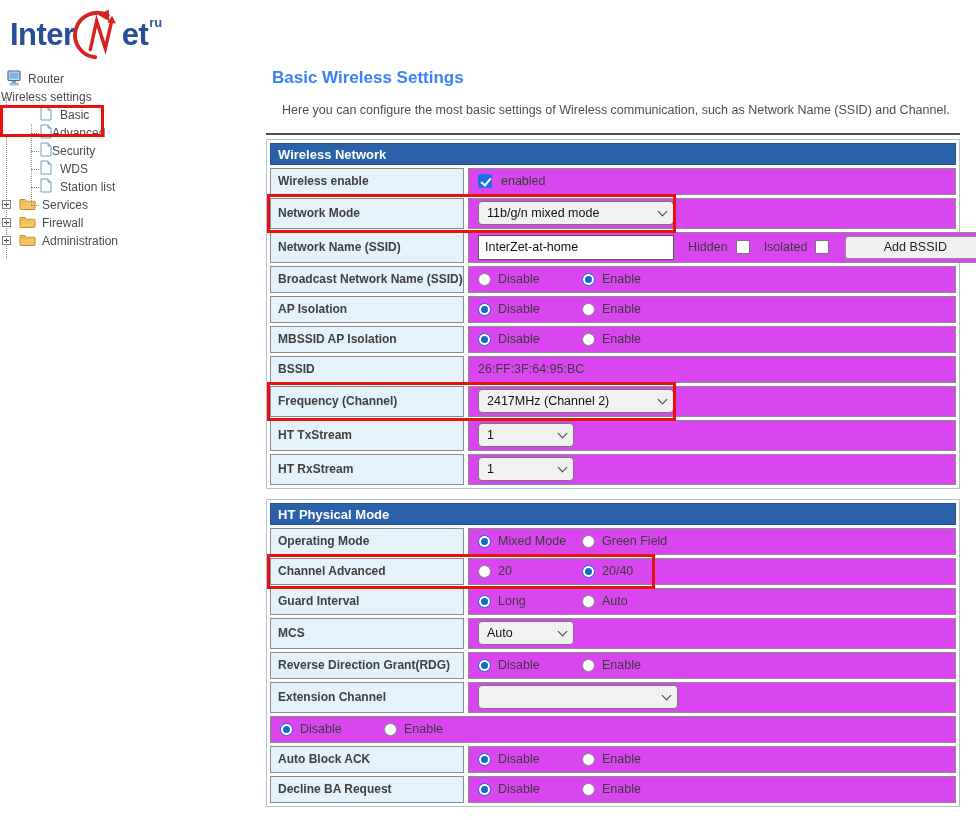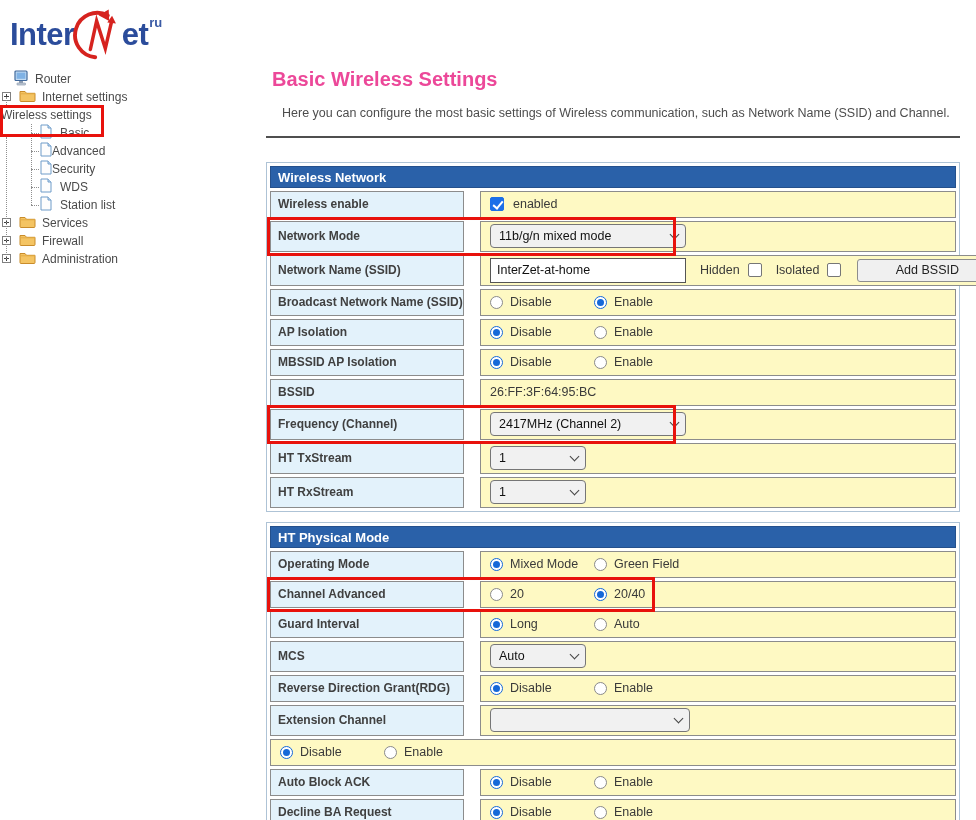--- a/index.html
+++ b/index.html
@@ -12,54 +12,54 @@
   
   .logo { position: absolute; left: 10px; top: 6px; display: flex; align-items: flex-start; }
   .logo-word { font-size: 31px; font-weight: bold; color: #2B4C9B; letter-spacing: -0.5px; line-height: 58px; }
   .logo-emblem { margin: 0 -7px 0 -4px; }
   .logo-tld { font-size: 13px; font-weight: bold; color: #3B5BA5; margin-top: 9px; margin-left: 1px; }
 
   
   .sidebar { position: absolute; left: 0; top: 70px; width: 262px; }
   .trrow { display: flex; align-items: center; height: 18px; font-size: 12px; color: #4A4A4A; white-space: nowrap; cursor: default; }
   .trrow .lbl { margin-left: 6px; }
-  .row-root { padding-left: 14px; }
+  .row-root { padding-left: 7px; }
   .row-folder { padding-left: 2px; }
   .row-folder .fold { margin-left: 8px; }
   .row-wireless { padding-left: 1px; }
   .row-child { padding-left: 40px; }
   .vdot { position: absolute; width: 0; border-left: 1px dotted #8F8F8F; }
   .hdot { position: absolute; height: 0; border-top: 1px dotted #8F8F8F; }
   .plusbox { flex: 0 0 9px; }
 
   
   .hl { border: 3px solid #E8120C; position: absolute; pointer-events: none; z-index: 6; }
   .sidebar-hl { left: 0; top: 35px; width: 104px; height: 32px; }
 
   
   .main { position: absolute; left: 266px; top: 68px; width: 694px; }
-  .page-title { font-size: 20px; font-weight: bold; color: #ec4899; margin-left: 6px; }
+  .page-title { font-size: 17px; font-weight: bold; color: #3b82f6; margin-left: 6px; }
   .page-desc { margin: 13px 0 0 16px; font-size: 12.5px; line-height: 1.5; color: #4D4D4D; }
   .sep { margin-top: 13px; border-top: 2px solid #4F4F4F; }
 
   
-  .tbl { margin-top: 24px; border: 1px solid #AEC3D6; padding: 3px; background: #fff; }
+  .tbl { margin-top: 4px; border: 1px solid #AEC3D6; padding: 3px; background: #fff; }
   .thead {
     height: 22px; line-height: 22px; background: #2A61A9; border: 1px solid #24508C;
     color: #fff; font-weight: bold; font-size: 13px; padding-left: 7px;
   }
-  .trow { display: flex; gap: 16px; margin-top: 3px; height: 27px; position: relative; }
+  .trow { display: flex; gap: 4px; margin-top: 3px; height: 27px; position: relative; }
   .trow.tall { height: 31px; }
   .lcell {
     flex: 0 0 194px; border: 1px solid #8C8C8C; background: #E3F2FB;
     display: flex; align-items: center; padding-left: 7px;
     font-size: 12px; font-weight: bold; color: #404040;
   }
   .vcell {
-    flex: 1; border: 1px solid #8C8C8C; background: #fef9c3;
+    flex: 1; border: 1px solid #8C8C8C; background: #d946ef;
     display: flex; align-items: center; padding-left: 9px; font-size: 12.5px; color: #3A3A3A;
   }
   .rowhl { top: -4px; bottom: -4px; left: -3px; width: 409px; }
   .rowhl.bw { width: 388px; }
 
   
   .sel {
     display: flex; align-items: center; justify-content: space-between;
     height: 24px; background: #F1F1F1; border: 1px solid #767676; border-radius: 4px;
     padding: 0 7px 0 8px; font-size: 12.5px; color: #111; cursor: default;
@@ -115,139 +115,123 @@
       <svg width="15" height="16" viewBox="0 0 15 16">
         <rect x="1" y="1" width="12" height="9.5" rx="1" fill="#C4DCF2" stroke="#40699C" stroke-width="1.2"></rect>
         <rect x="2.6" y="2.6" width="8.8" height="6.2" fill="#7FB2E5"></rect>
         <rect x="5" y="11" width="4" height="2" fill="#8C9BB0"></rect>
         <rect x="3" y="13" width="8.5" height="2" rx="0.5" fill="#C3CCD8" stroke="#8C9BB0" stroke-width="0.7"></rect>
       </svg>
     </span>
     <span class="lbl">Router</span>
   </div>
 
+
+  <div class="trrow row-wireless">
+    <span class="lbl" style="margin-left:0;">Wireless settings</span>
+  </div>
+
+  <div class="trrow row-child">
+    <span>
+      <svg width="12" height="15" viewBox="0 0 12 15">
+          <path d="M1 1 h7 l3 3 v10 H1 z" fill="#FDFDFD" stroke="#6F9CC9"></path>
+          <path d="M8 1 v3 h3" fill="#C9E0F5" stroke="#6F9CC9"></path>
+        </svg>
+    </span>
+    <span class="lbl" style="margin-left:8px;">Basic</span>
+  </div>
+
+  <div class="trrow row-child">
+    <span>
+      <svg width="12" height="15" viewBox="0 0 12 15">
+          <path d="M1 1 h7 l3 3 v10 H1 z" fill="#FDFDFD" stroke="#6F9CC9"></path>
+          <path d="M8 1 v3 h3" fill="#C9E0F5" stroke="#6F9CC9"></path>
+        </svg>
+    </span>
+    <span class="lbl" style="margin-left:0;">Advanced</span>
+  </div>
+
+  <div class="trrow row-child">
+    <span>
+      <svg width="12" height="15" viewBox="0 0 12 15">
+          <path d="M1 1 h7 l3 3 v10 H1 z" fill="#FDFDFD" stroke="#6F9CC9"></path>
+          <path d="M8 1 v3 h3" fill="#C9E0F5" stroke="#6F9CC9"></path>
+        </svg>
+    </span>
+    <span class="lbl" style="margin-left:0;">Security</span>
+  </div>
+
+  <div class="trrow row-child">
+    <span>
+      <svg width="12" height="15" viewBox="0 0 12 15">
+          <path d="M1 1 h7 l3 3 v10 H1 z" fill="#FDFDFD" stroke="#6F9CC9"></path>
+          <path d="M8 1 v3 h3" fill="#C9E0F5" stroke="#6F9CC9"></path>
+        </svg>
+    </span>
+    <span class="lbl" style="margin-left:8px;">WDS</span>
+  </div>
+
+  <div class="trrow row-child">
+    <span>
+      <svg width="12" height="15" viewBox="0 0 12 15">
+          <path d="M1 1 h7 l3 3 v10 H1 z" fill="#FDFDFD" stroke="#6F9CC9"></path>
+          <path d="M8 1 v3 h3" fill="#C9E0F5" stroke="#6F9CC9"></path>
+        </svg>
+    </span>
+    <span class="lbl" style="margin-left:8px;">Station list</span>
+  </div>
+
   <div class="trrow row-folder">
     <span class="plusbox">
       <svg width="9" height="9" viewBox="0 0 9 9">
           <rect x="0.5" y="0.5" width="8" height="8" fill="#fff" stroke="#808080"></rect>
           <line x1="2" y1="4.5" x2="7" y2="4.5" stroke="#404040"></line>
           <line x1="4.5" y1="2" x2="4.5" y2="7" stroke="#404040"></line>
         </svg>
     </span>
     <span class="fold">
       <svg width="17" height="13" viewBox="0 0 17 13">
           <path d="M1 2.5 h5 l1.6 1.8 H16 v7.2 a1 1 0 0 1 -1 1 H2 a1 1 0 0 1 -1 -1 z" fill="#F4C463" stroke="#C98C2B"></path>
           <path d="M1 4.8 H16" stroke="#E3AC45" stroke-width="1"></path>
         </svg>
     </span>
-    <span class="lbl">Internet settings</span>
-  </div>
-
-  <div class="trrow row-wireless">
-    <span class="lbl" style="margin-left:0;">Wireless settings</span>
-  </div>
-
-  <div class="trrow row-child">
-    <span>
-      <svg width="12" height="15" viewBox="0 0 12 15">
-          <path d="M1 1 h7 l3 3 v10 H1 z" fill="#FDFDFD" stroke="#6F9CC9"></path>
-          <path d="M8 1 v3 h3" fill="#C9E0F5" stroke="#6F9CC9"></path>
-        </svg>
-    </span>
-    <span class="lbl" style="margin-left:8px;">Basic</span>
-  </div>
-
-  <div class="trrow row-child">
-    <span>
-      <svg width="12" height="15" viewBox="0 0 12 15">
-          <path d="M1 1 h7 l3 3 v10 H1 z" fill="#FDFDFD" stroke="#6F9CC9"></path>
-          <path d="M8 1 v3 h3" fill="#C9E0F5" stroke="#6F9CC9"></path>
-        </svg>
-    </span>
-    <span class="lbl" style="margin-left:0;">Advanced</span>
-  </div>
-
-  <div class="trrow row-child">
-    <span>
-      <svg width="12" height="15" viewBox="0 0 12 15">
-          <path d="M1 1 h7 l3 3 v10 H1 z" fill="#FDFDFD" stroke="#6F9CC9"></path>
-          <path d="M8 1 v3 h3" fill="#C9E0F5" stroke="#6F9CC9"></path>
-        </svg>
-    </span>
-    <span class="lbl" style="margin-left:0;">Security</span>
-  </div>
-
-  <div class="trrow row-child">
-    <span>
-      <svg width="12" height="15" viewBox="0 0 12 15">
-          <path d="M1 1 h7 l3 3 v10 H1 z" fill="#FDFDFD" stroke="#6F9CC9"></path>
-          <path d="M8 1 v3 h3" fill="#C9E0F5" stroke="#6F9CC9"></path>
-        </svg>
-    </span>
-    <span class="lbl" style="margin-left:8px;">WDS</span>
-  </div>
-
-  <div class="trrow row-child">
-    <span>
-      <svg width="12" height="15" viewBox="0 0 12 15">
-          <path d="M1 1 h7 l3 3 v10 H1 z" fill="#FDFDFD" stroke="#6F9CC9"></path>
-          <path d="M8 1 v3 h3" fill="#C9E0F5" stroke="#6F9CC9"></path>
-        </svg>
-    </span>
-    <span class="lbl" style="margin-left:8px;">Station list</span>
+    <span class="lbl">Services</span>
   </div>
 
   <div class="trrow row-folder">
     <span class="plusbox">
       <svg width="9" height="9" viewBox="0 0 9 9">
           <rect x="0.5" y="0.5" width="8" height="8" fill="#fff" stroke="#808080"></rect>
           <line x1="2" y1="4.5" x2="7" y2="4.5" stroke="#404040"></line>
           <line x1="4.5" y1="2" x2="4.5" y2="7" stroke="#404040"></line>
         </svg>
     </span>
     <span class="fold">
       <svg width="17" height="13" viewBox="0 0 17 13">
           <path d="M1 2.5 h5 l1.6 1.8 H16 v7.2 a1 1 0 0 1 -1 1 H2 a1 1 0 0 1 -1 -1 z" fill="#F4C463" stroke="#C98C2B"></path>
           <path d="M1 4.8 H16" stroke="#E3AC45" stroke-width="1"></path>
         </svg>
     </span>
-    <span class="lbl">Services</span>
+    <span class="lbl">Firewall</span>
   </div>
 
   <div class="trrow row-folder">
     <span class="plusbox">
       <svg width="9" height="9" viewBox="0 0 9 9">
           <rect x="0.5" y="0.5" width="8" height="8" fill="#fff" stroke="#808080"></rect>
           <line x1="2" y1="4.5" x2="7" y2="4.5" stroke="#404040"></line>
           <line x1="4.5" y1="2" x2="4.5" y2="7" stroke="#404040"></line>
         </svg>
     </span>
     <span class="fold">
       <svg width="17" height="13" viewBox="0 0 17 13">
           <path d="M1 2.5 h5 l1.6 1.8 H16 v7.2 a1 1 0 0 1 -1 1 H2 a1 1 0 0 1 -1 -1 z" fill="#F4C463" stroke="#C98C2B"></path>
           <path d="M1 4.8 H16" stroke="#E3AC45" stroke-width="1"></path>
         </svg>
     </span>
-    <span class="lbl">Firewall</span>
-  </div>
-
-  <div class="trrow row-folder">
-    <span class="plusbox">
-      <svg width="9" height="9" viewBox="0 0 9 9">
-          <rect x="0.5" y="0.5" width="8" height="8" fill="#fff" stroke="#808080"></rect>
-          <line x1="2" y1="4.5" x2="7" y2="4.5" stroke="#404040"></line>
-          <line x1="4.5" y1="2" x2="4.5" y2="7" stroke="#404040"></line>
-        </svg>
-    </span>
-    <span class="fold">
-      <svg width="17" height="13" viewBox="0 0 17 13">
-          <path d="M1 2.5 h5 l1.6 1.8 H16 v7.2 a1 1 0 0 1 -1 1 H2 a1 1 0 0 1 -1 -1 z" fill="#F4C463" stroke="#C98C2B"></path>
-          <path d="M1 4.8 H16" stroke="#E3AC45" stroke-width="1"></path>
-        </svg>
-    </span>
     <span class="lbl">Administration</span>
   </div>
 
   <div class="hl sidebar-hl"></div>
 </div>
 
 <div class="main">
   <div class="page-title">Basic Wireless Settings</div>
   <div class="page-desc">
     <div>Here you can configure the most basic settings of Wireless communication, such as Network Name (SSID) and Channel.</div>

